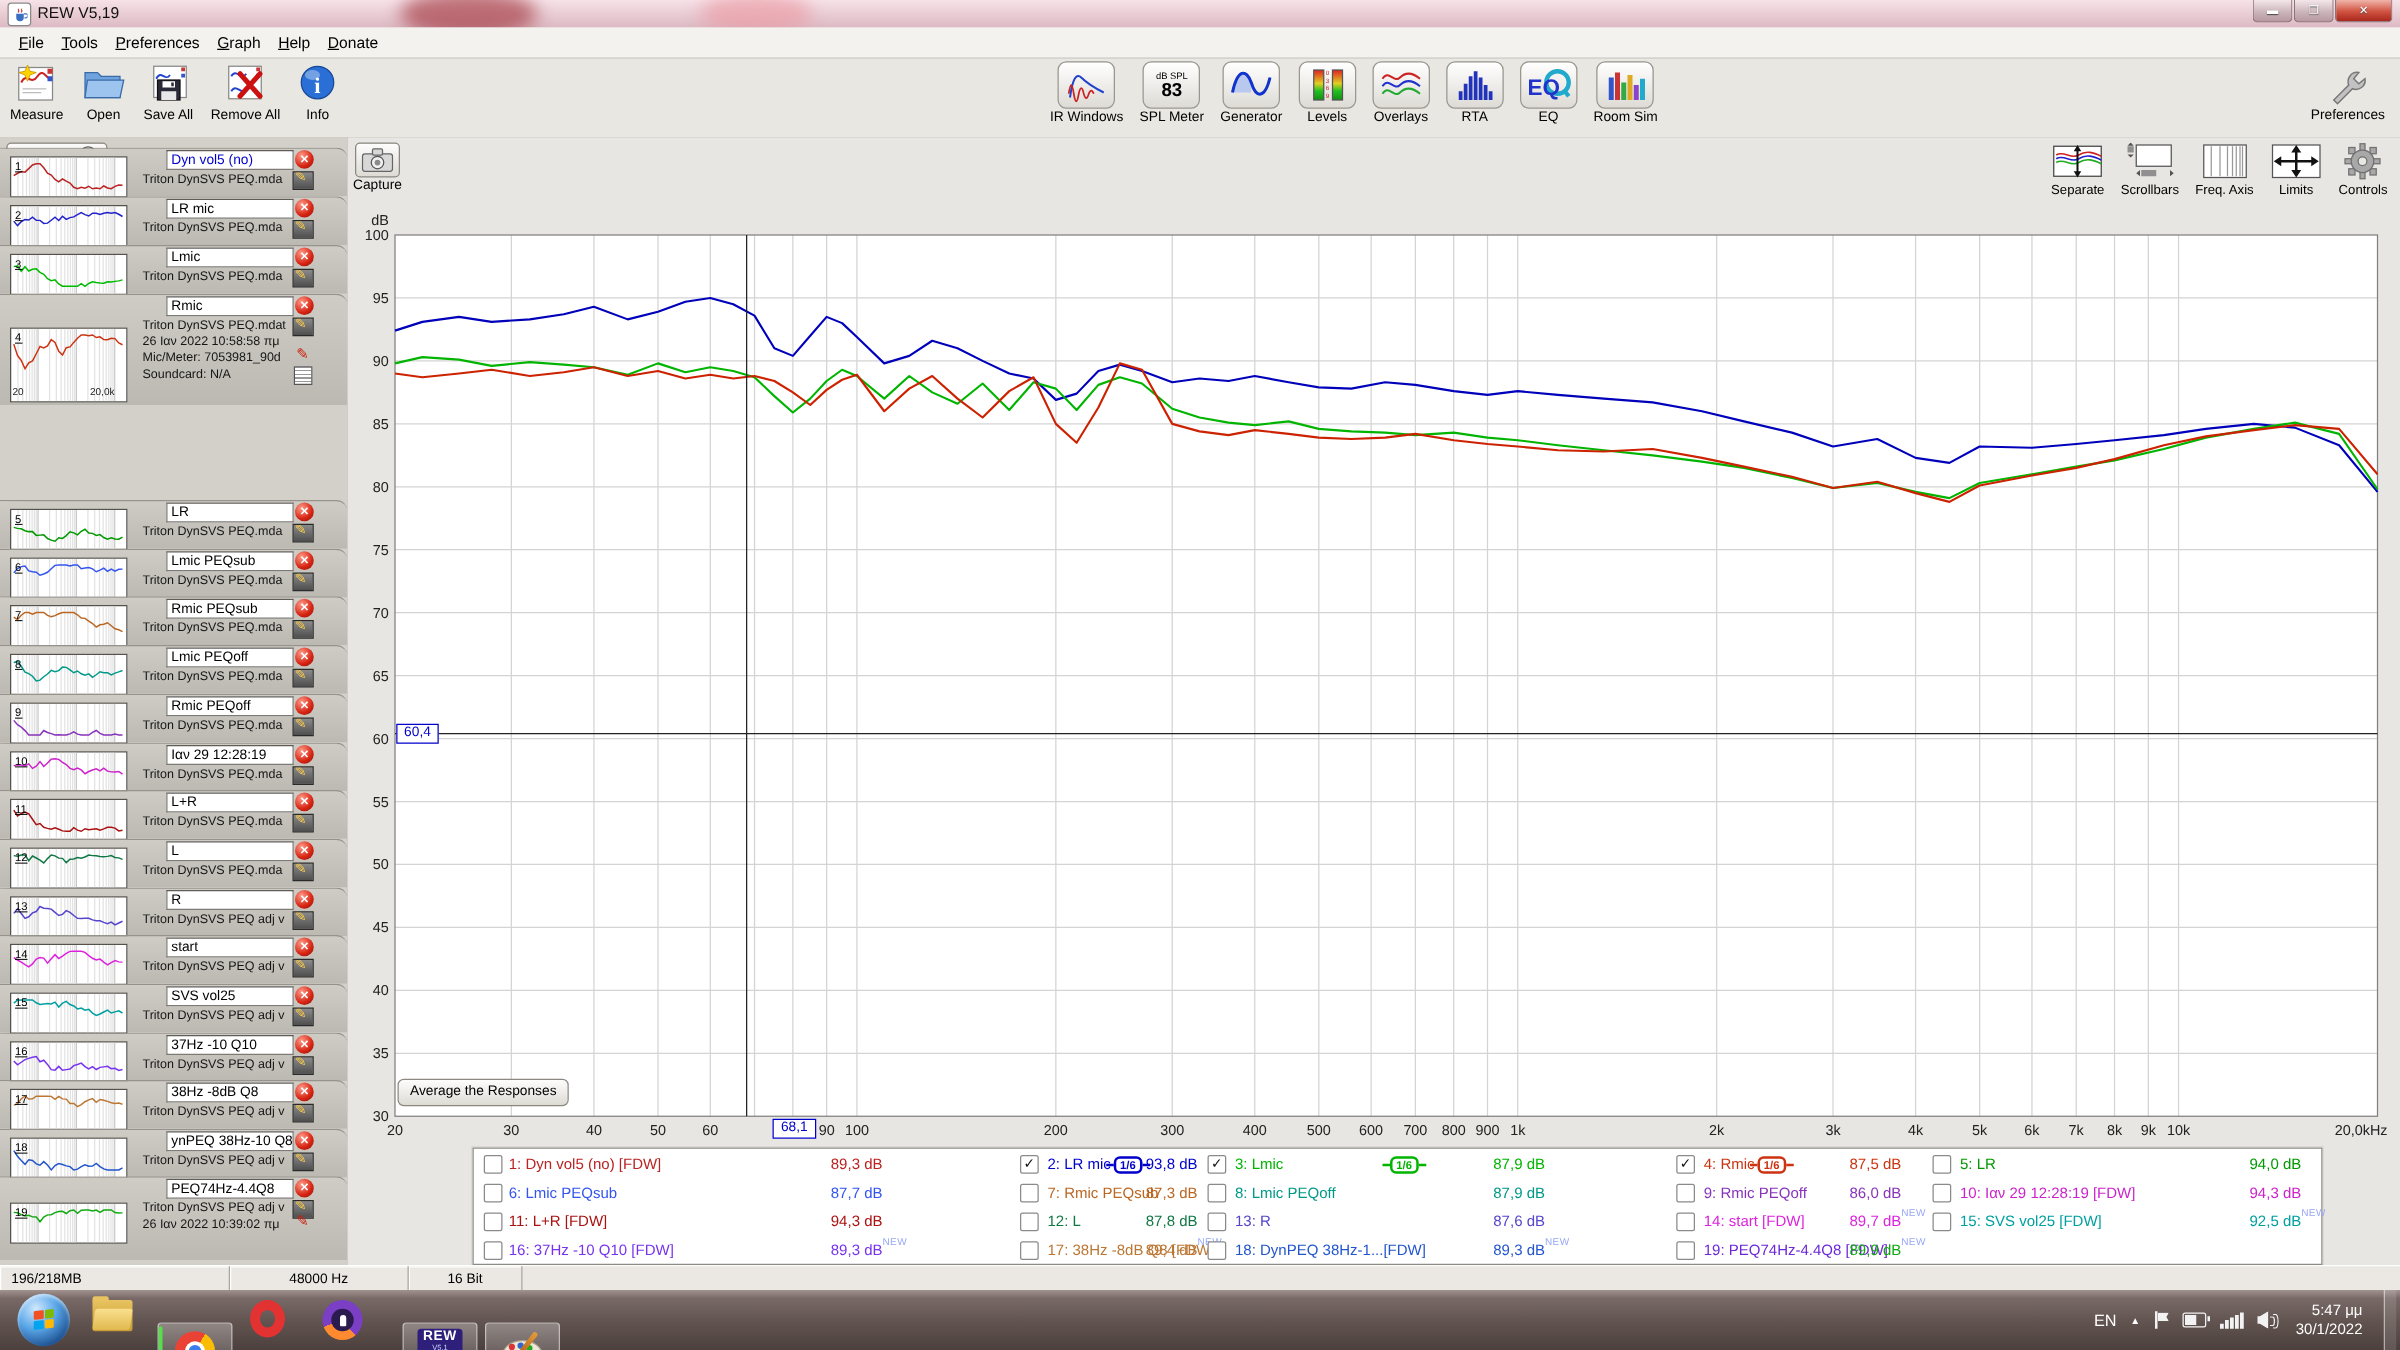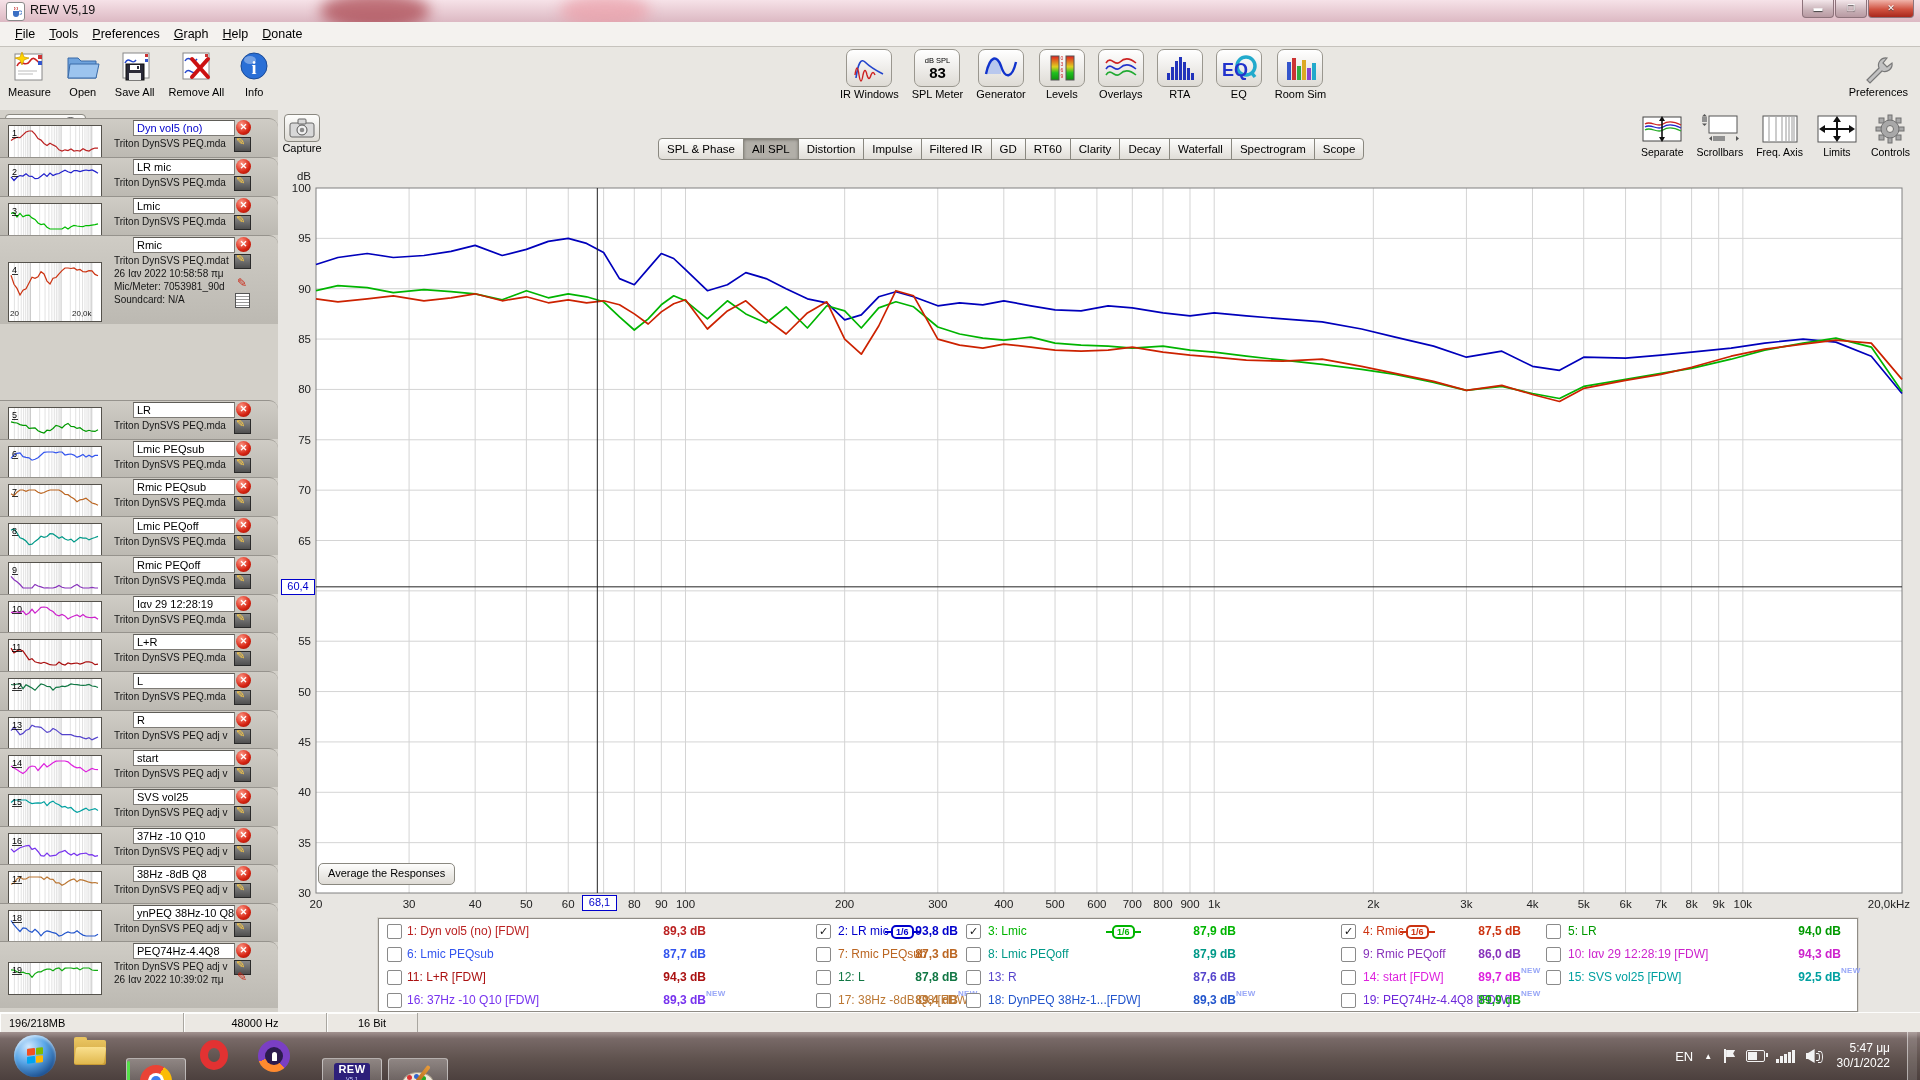--- a/index.html
+++ b/index.html
@@ -75,31 +75,31 @@
   .tab{height:20px;line-height:20px;padding:0 8px;font-size:11.5px;background:linear-gradient(#fdfdfc,#e0ddd7);
     border:1px solid #8a8880;margin-left:-1px;white-space:nowrap;}
   .tab:first-child{border-radius:4px 0 0 4px;margin-left:0;}
   .tab:last-child{border-radius:0 4px 4px 0;}
   .tab.active{background:#b2afa8;box-shadow:inset 0 1px 3px #77746e;}
   #graph-btns{position:absolute;right:10px;top:4px;display:flex;gap:13px;}
   .gbtn{display:flex;flex-direction:column;align-items:center;font-size:10.5px;gap:2px;}
   #avg-btn{position:absolute;left:40px;top:753px;height:20px;padding:0 9px;font-size:11px;line-height:19px;
     background:linear-gradient(#fdfdfc,#dedbd5);border:1px solid #8a8880;border-radius:5px;}
   .cursorbox{position:absolute;background:#fff;border:1px solid #0000cc;color:#0000cc;font-size:11px;
-    line-height:13px;text-align:center;}
+    line-height:13px;text-align:center;margin-left:36px;}
   #cursor-level{left:3px;top:469px;width:32px;height:14px;}
   #cursor-freq{left:304px;top:785px;width:33px;height:14px;}
 
   
   #legend{position:absolute;left:100px;top:808px;width:1478px;height:92px;background:#fff;
     border:1px solid #8f8c86;box-shadow:0 0 0 1px #d8d5cf;}
   .lcb{position:absolute;width:13px;height:13px;background:#fff;border:1px solid #8a8a8a;border-radius:2px;
     font-size:11px;line-height:12px;text-align:center;color:#111;}
   .llab{position:absolute;font-size:12px;white-space:nowrap;}
-  .lval{position:absolute;font-size:12px;width:92px;text-align:right;white-space:nowrap;font-weight:bold;}
+  .lval{position:absolute;font-size:12px;width:92px;text-align:right;white-space:nowrap;}
   .lnew{position:absolute;left:100%;top:-4px;font-size:8px;color:#98a7f7;letter-spacing:.3px;}
   .lbadge{position:absolute;font-size:9px;font-weight:bold;border:2px solid;border-radius:5px;
     padding:0 3px;line-height:10px;background:#fff;}
   .lbadge::before,.lbadge::after{content:"";position:absolute;top:4px;width:6px;height:2px;background:currentColor;}
   .lbadge::before{left:-8px;} .lbadge::after{right:-8px;}
 
   
   #statusbar{position:absolute;left:0;top:1012px;width:1920px;height:20px;background:#ebe8e3;
     border-top:1px solid #fdfdfc;display:flex;font-size:11px;}
   .scell{border-right:1px solid #a9a6a0;box-shadow:inset 1px 1px 0 #fdfdfc;display:flex;align-items:center;
@@ -1229,34 +1229,20 @@
   <div id="capture-btn">
     <svg width="26" height="20" viewBox="0 0 26 20">
       <rect x="1" y="5" width="24" height="14" rx="2" fill="#d8d8d8" stroke="#666"></rect>
       <rect x="9" y="1" width="8" height="5" rx="1" fill="#d8d8d8" stroke="#666"></rect>
       <circle cx="13" cy="12" r="5" fill="#f0f0f0" stroke="#555"></circle>
       <circle cx="13" cy="12" r="2.3" fill="#8a8a8a"></circle>
     </svg>
   </div>
   <div id="capture-label">Capture</div>
 
-  <div id="tabbar">
-      <div class="tab">SPL &amp; Phase</div>
-      <div class="tab active">All SPL</div>
-      <div class="tab">Distortion</div>
-      <div class="tab">Impulse</div>
-      <div class="tab">Filtered IR</div>
-      <div class="tab">GD</div>
-      <div class="tab">RT60</div>
-      <div class="tab">Clarity</div>
-      <div class="tab">Decay</div>
-      <div class="tab">Waterfall</div>
-      <div class="tab">Spectrogram</div>
-      <div class="tab">Scope</div>
-    </div>
 
   <div id="graph-btns">
     <div class="gbtn">
       <svg width="42" height="30" viewBox="0 0 42 30">
         <rect x="2" y="3" width="38" height="24" fill="#fff" stroke="#444"></rect>
         <path d="M4 10 C10 6 16 14 22 10 S34 8 40 11" fill="none" stroke="#c22" stroke-width="1.3"></path>
         <path d="M4 13 C10 9 16 17 22 13 S34 11 40 14" fill="none" stroke="#22c" stroke-width="1.3"></path>
         <path d="M4 16 C10 12 16 20 22 16 S34 14 40 17" fill="none" stroke="#2a2" stroke-width="1.3"></path>
         <line x1="21" y1="5" x2="21" y2="25" stroke="#111" stroke-width="1.6"></line>
         <polygon points="21,2 18,7 24,7" fill="#111"></polygon>

